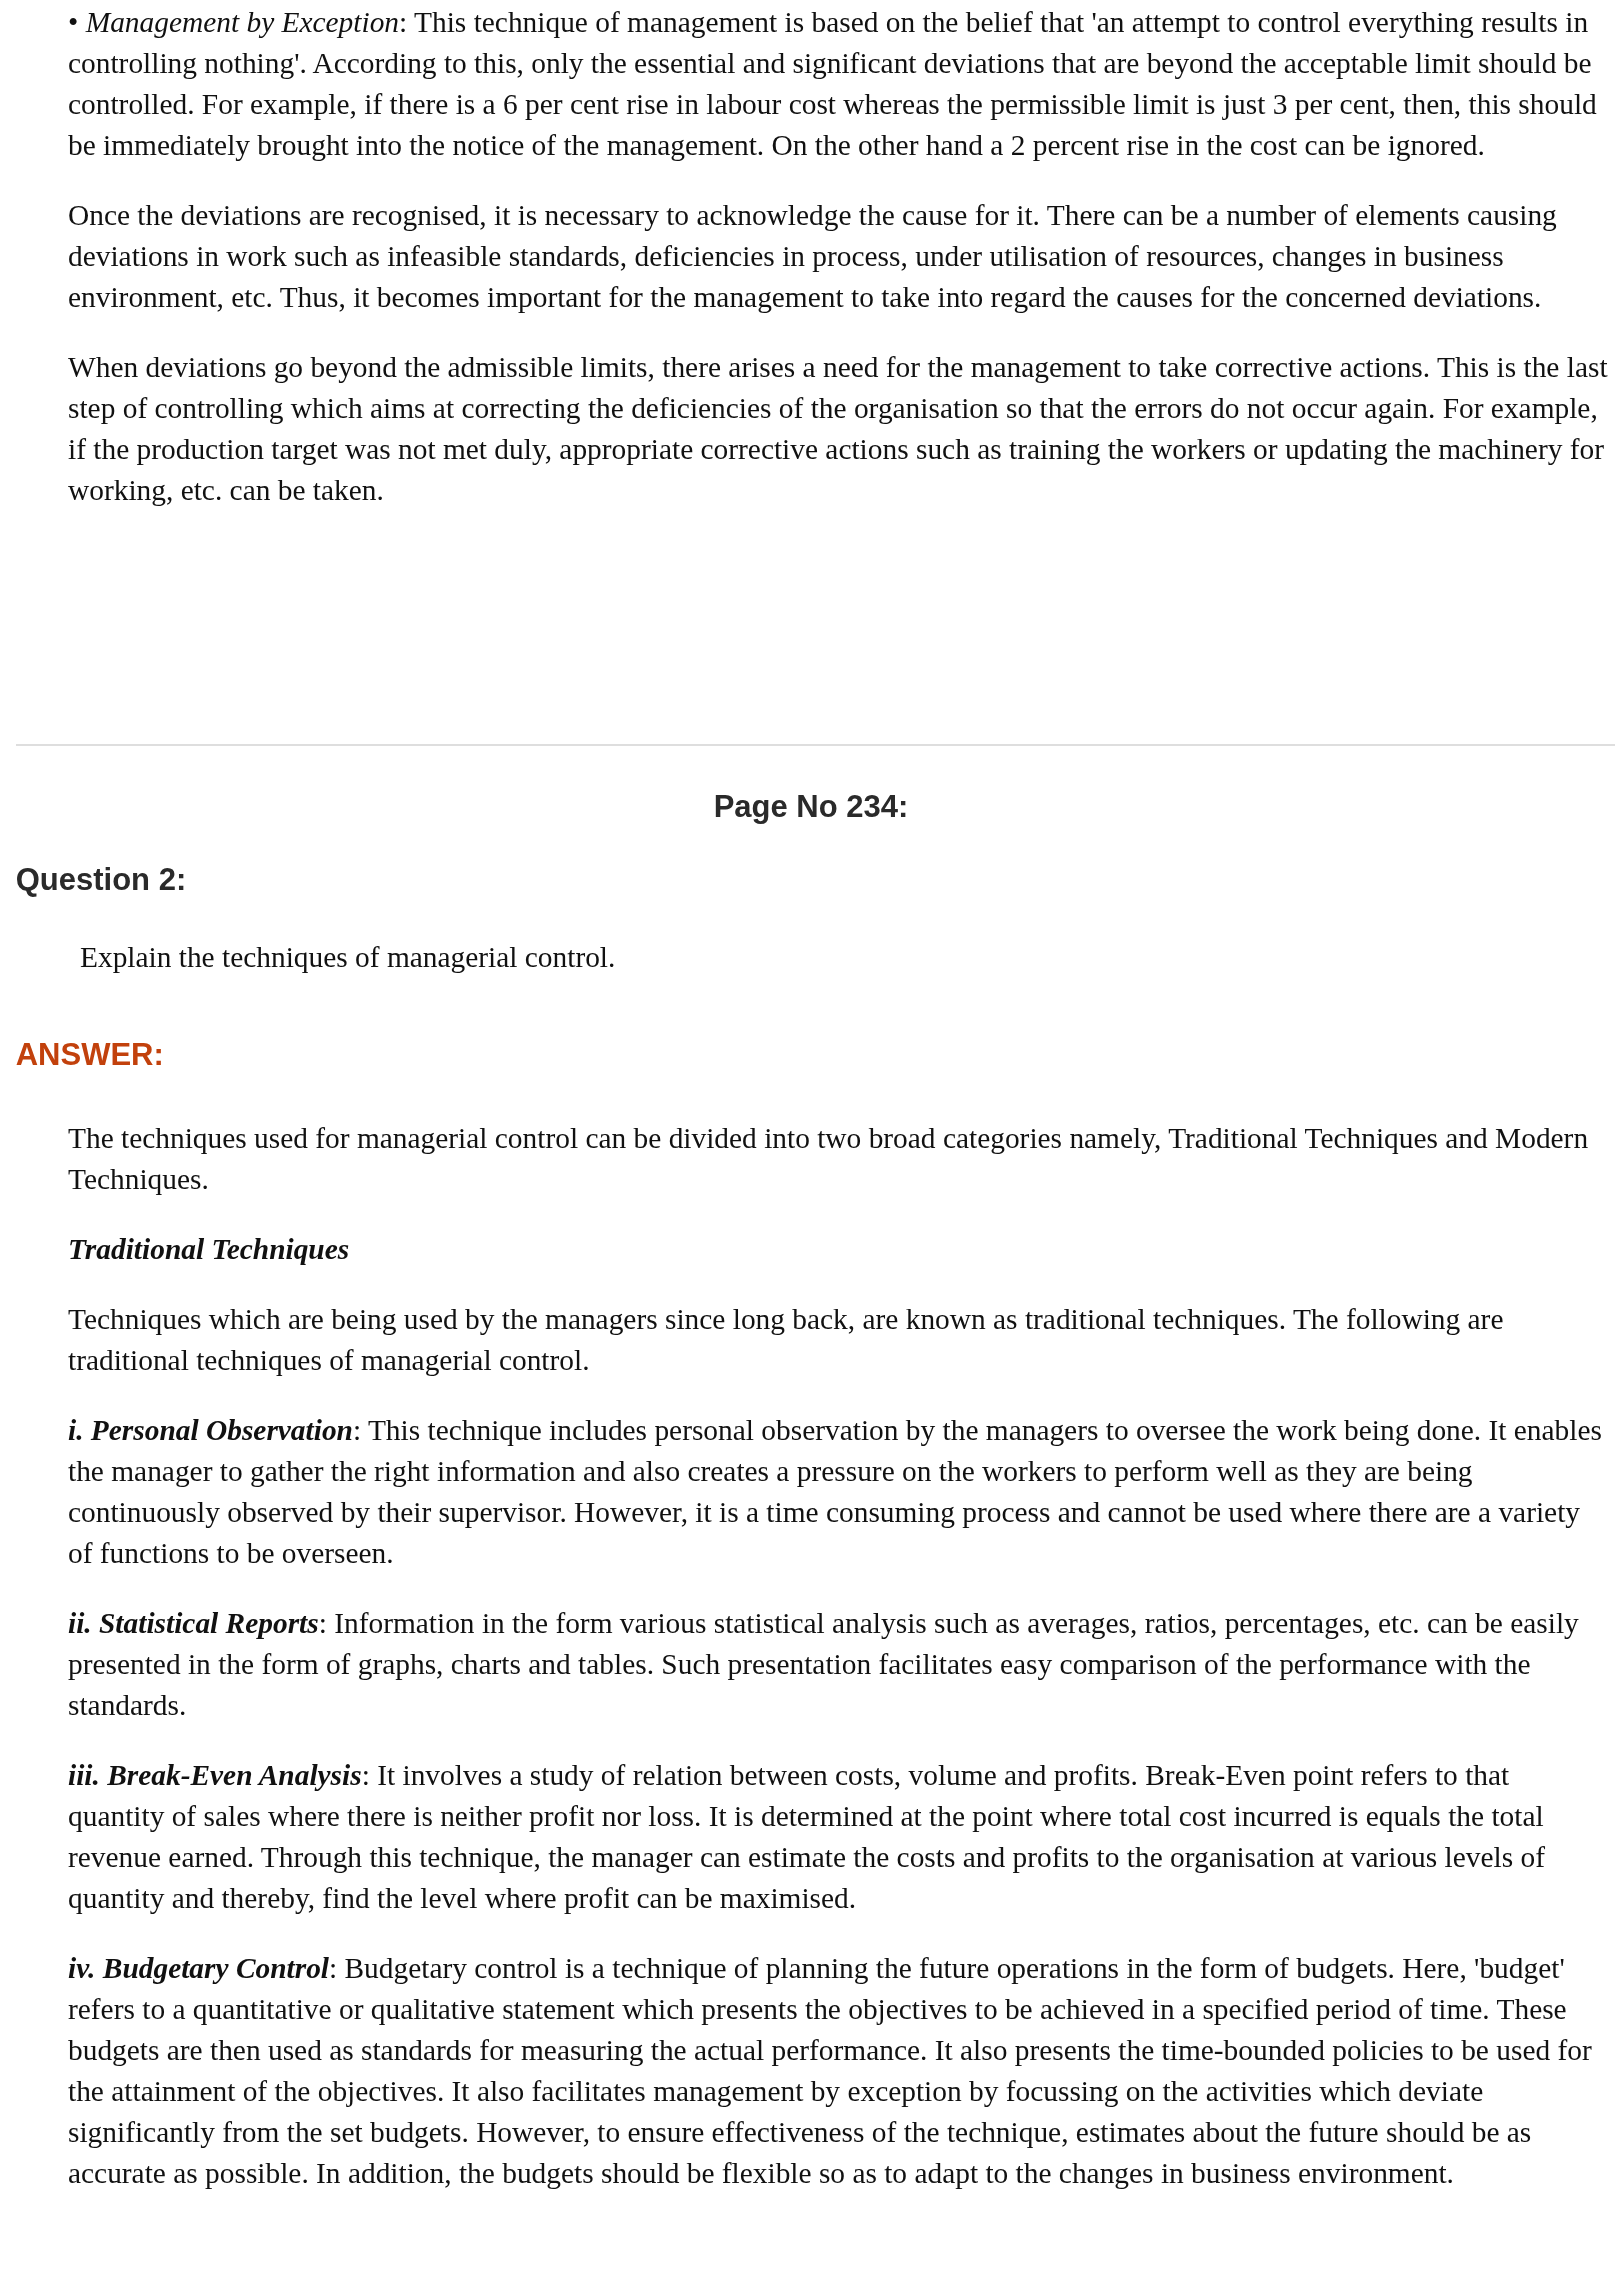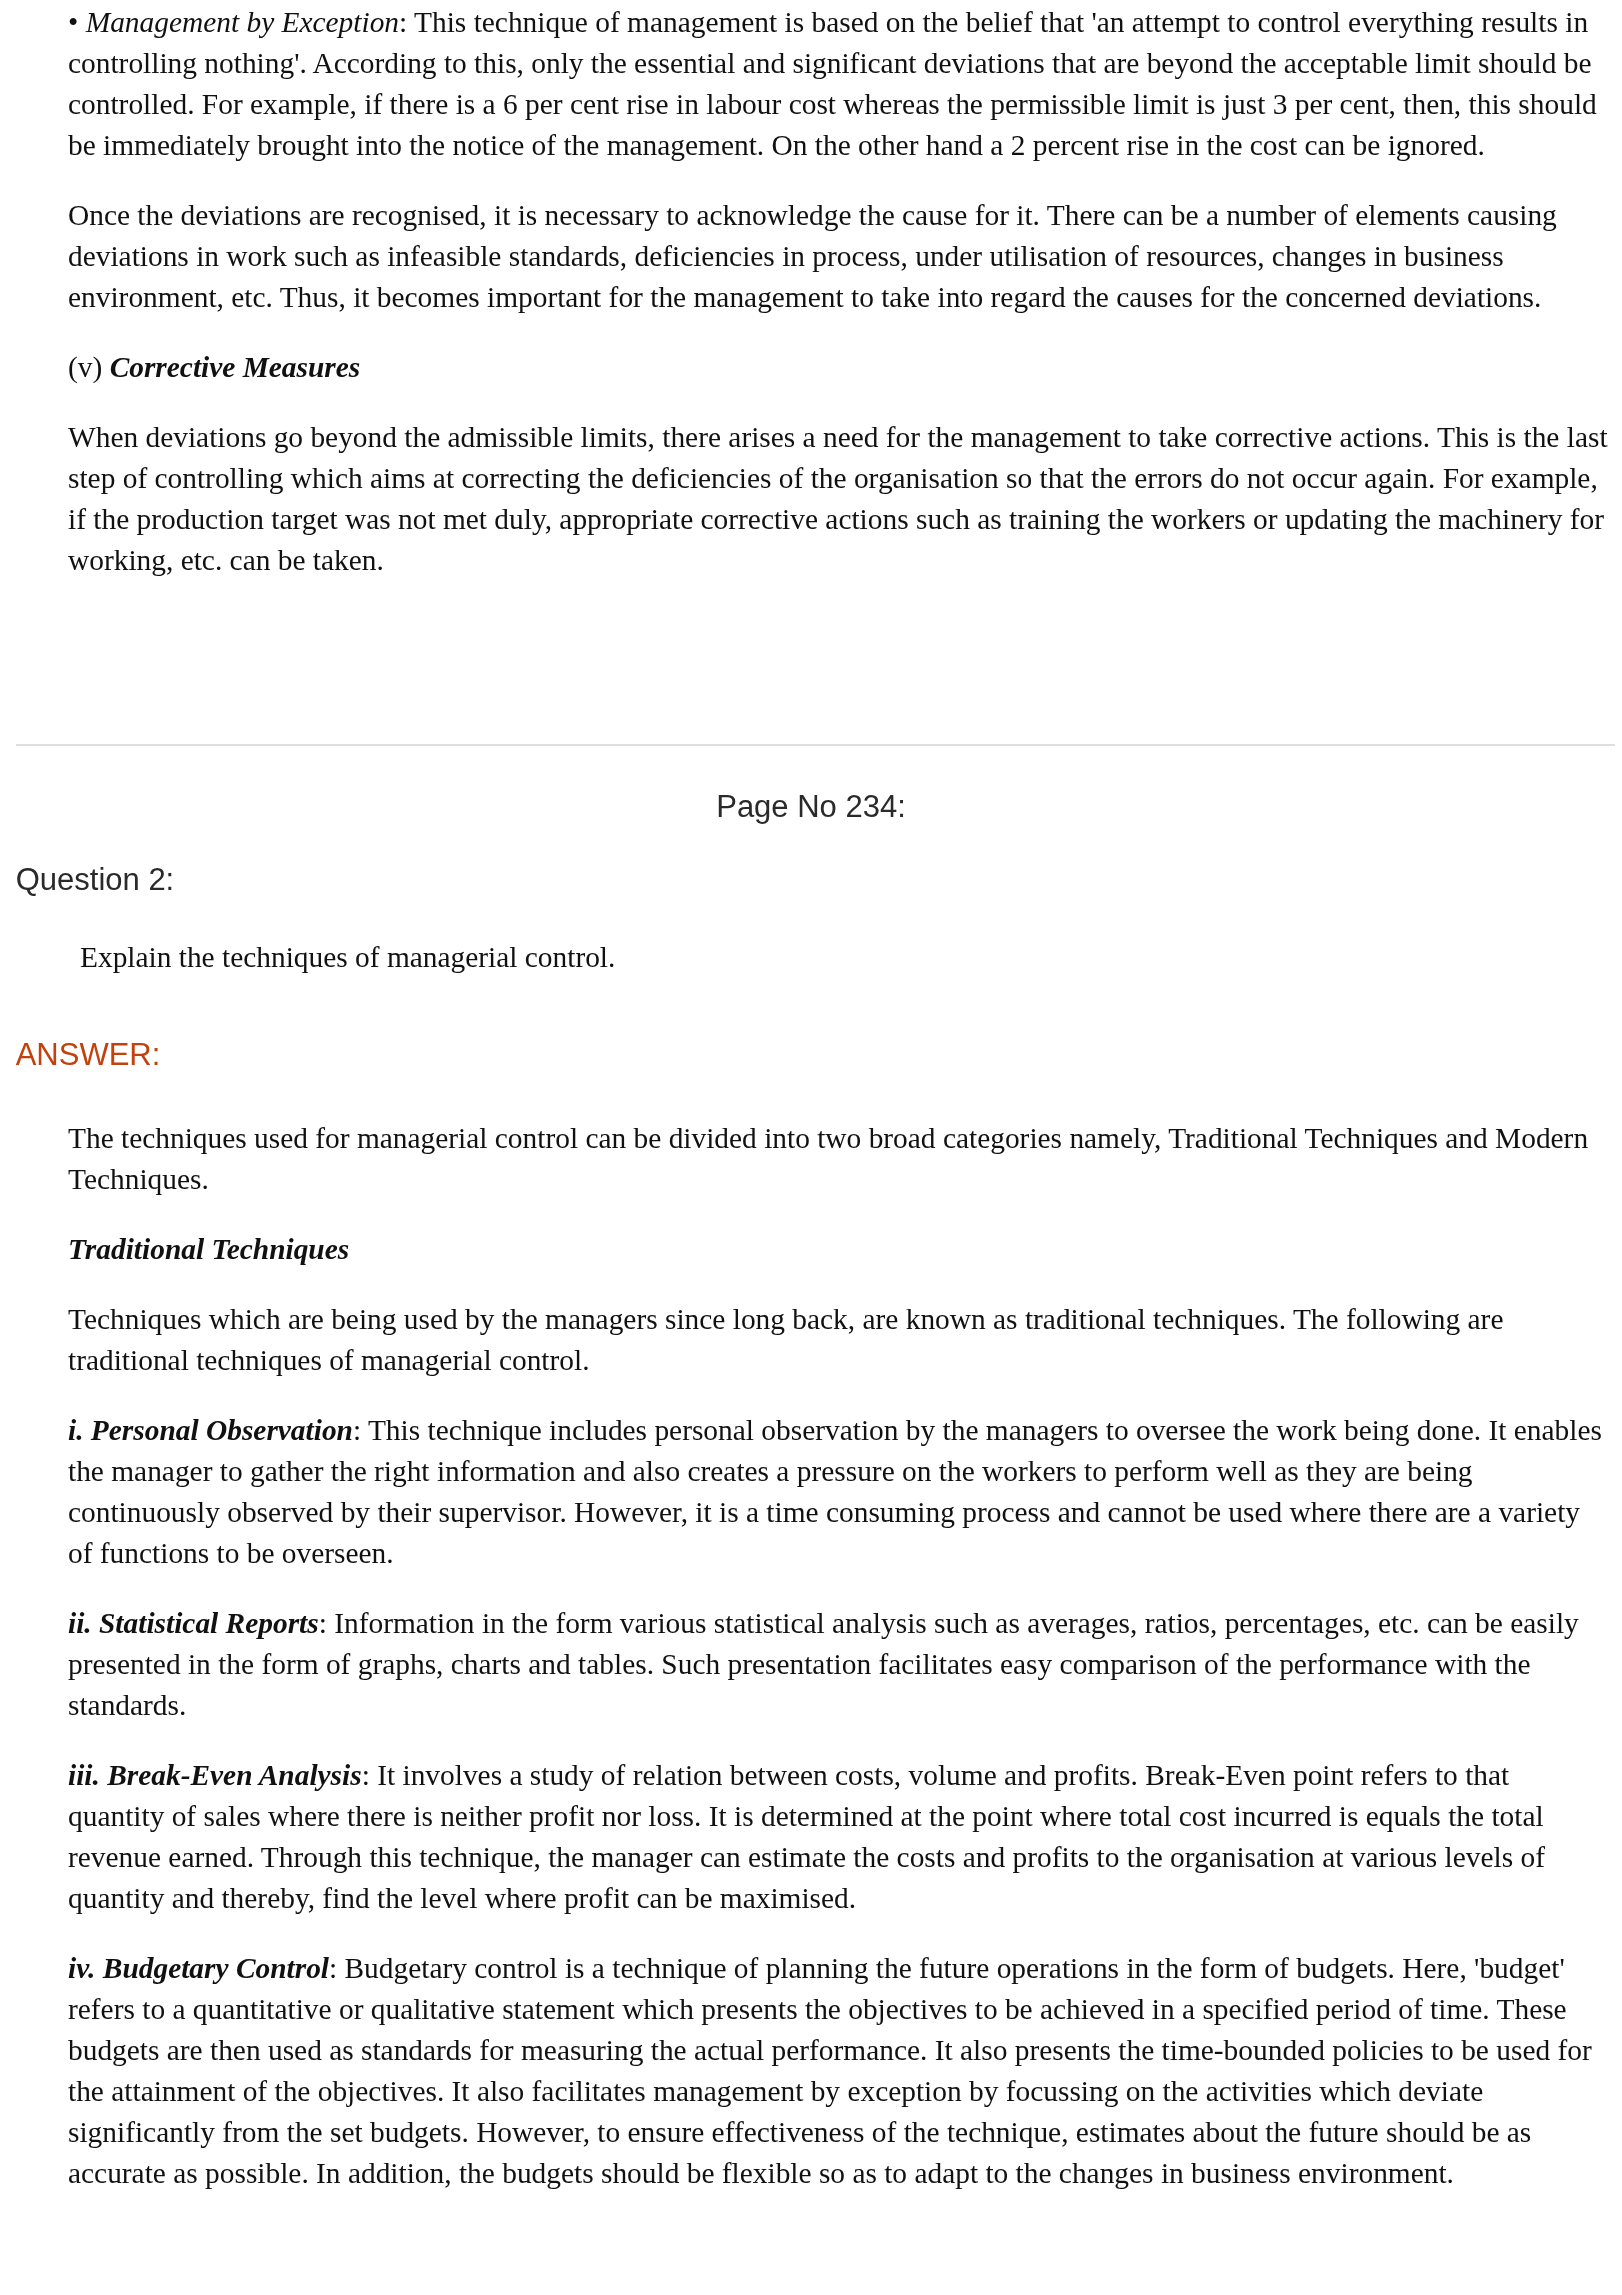--- a/index.html
+++ b/index.html
@@ -9,42 +9,41 @@
     font-family: "Liberation Serif", serif;
     font-size: 29.4px;
     line-height: 41px;
     color: #111111;
     margin: 0;
   }
   .indent { padding-left: 68px; padding-right: 13px; }
   .para { margin-bottom: 29px; }
   .sans-head {
     font-family: "Liberation Sans", sans-serif;
-    font-weight: normal;
+    font-weight: bold;
     font-size: 31px;
     color: #2a2a2a;
   }
   .divider {
     position: absolute; left: 15.7px; width: 1599px; height: 2px; background: #dedede;
   }
   .answer-label { color: #c2410c; }
   i { }
   b { font-weight: bold; }
 </style>
 </head>
 <body>
 
 <div class="page">
 
   <div class="indent" style="position:absolute; top:2px; left:0; width:1541px;">
     <p class="body-text para"><span>•</span> <i>Management by Exception</i><span>: This technique of management is based on the belief that 'an attempt to control everything results in controlling nothing'. According to this, only the essential and significant deviations that are beyond the acceptable limit should be controlled. For example, if there is a 6 per cent rise in labour cost whereas the permissible limit is just 3 per cent, then, this should be immediately brought into the notice of the management. On the other hand a 2 percent rise in the cost can be ignored.</span></p>
 
     <p class="body-text para">Once the deviations are recognised, it is necessary to acknowledge the cause for it. There can be a number of elements causing deviations in work such as infeasible standards, deficiencies in process, under utilisation of resources, changes in business environment, etc. Thus, it becomes important for the management to take into regard the causes for the concerned deviations.</p>
 
-    <p class="body-text para"><span>(v) </span><b><i>Corrective Measures</i></b></p>
 
     <p class="body-text para">When deviations go beyond the admissible limits, there arises a need for the management to take corrective actions. This is the last step of controlling which aims at correcting the deficiencies of the organisation so that the errors do not occur again. For example, if the production target was not met duly, appropriate corrective actions such as training the workers or updating the machinery for working, etc. can be taken.</p>
   </div>
 
   <div class="divider" style="top:744px;"></div>
 
   <div class="sans-head" style="position:absolute; top:789px; left:0; width:1622px; text-align:center;">Page No 234:</div>
 
   <div class="sans-head" style="position:absolute; top:862px; left:15.7px;">Question 2:</div>
   <p class="body-text" style="position:absolute; top:937px; left:68px;margin-left:12px;">Explain the techniques of managerial control.</p>

